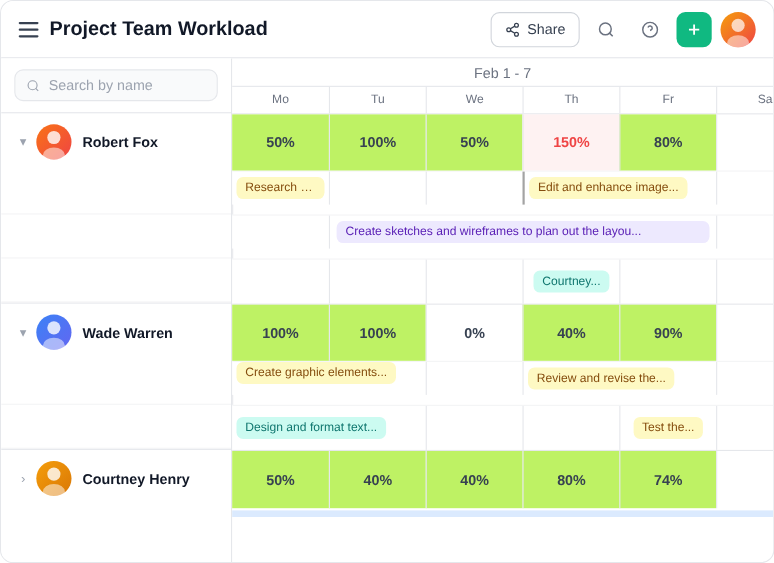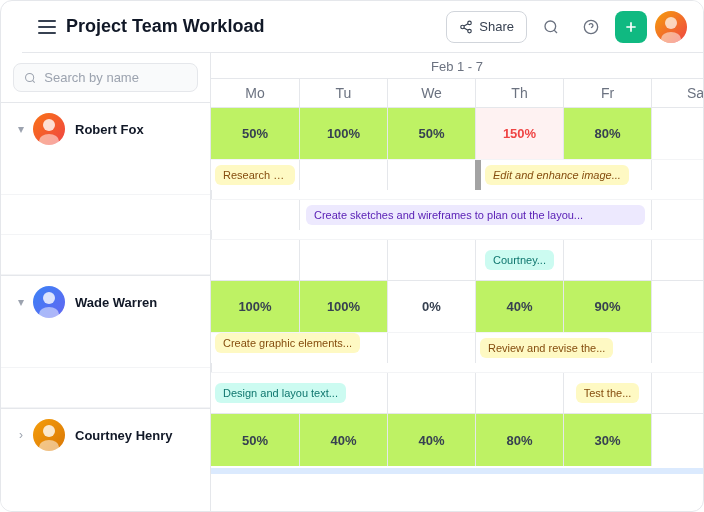--- a/index.html
+++ b/index.html
@@ -1,21 +1,21 @@
 <!DOCTYPE html>
 <html><head>
   <meta charset="utf-8">
   <style>
     * { box-sizing: border-box; margin: 0; padding: 0; }
     body { font-family: -apple-system, BlinkMacSystemFont, 'Segoe UI', sans-serif; background: #fff; width: 704px; height: 512px; overflow: hidden; }
 
     .app-container { width: 704px; height: 512px; display: flex; flex-direction: column; border: 1px solid #e5e7eb; border-radius: 12px; overflow: hidden; }
 
     
-    .header { display: flex; align-items: center; justify-content: space-between; padding: 0 16px; height: 52px; border-bottom: 1px solid #e5e7eb; background: #fff; flex-shrink: 0; margin-left: 21px; }
+    .header { display: flex; align-items: center; justify-content: space-between; padding: 0 16px; height: 52px; border-bottom: 1px solid #e5e7eb; background: #fff; flex-shrink: 0; }
     .header-left { display: flex; align-items: center; gap: 10px; }
     .hamburger-icon { display: flex; flex-direction: column; gap: 4px; cursor: pointer; }
     .hamburger-icon span { display: block; width: 18px; height: 2px; background: #374151; border-radius: 1px; }
     .header-title { font-size: 18px; font-weight: 700; color: #111827; }
     .header-right { display: flex; gap: 8px; padding-left: 40px; }
     .share-btn { display: flex; align-items: center; gap: 6px; background: #fff; border: 1px solid #d1d5db; border-radius: 8px; padding: 6px 12px; font-size: 13px; color: #374151; cursor: pointer; font-weight: 500; }
     .icon-btn { width: 32px; height: 32px; display: flex; align-items: center; justify-content: center; border-radius: 8px; border: none; background: transparent; cursor: pointer; color: #6b7280; }
     .icon-btn.green { background: #10b981; color: #fff; }
     .avatar { width: 32px; height: 32px; border-radius: 50%; background: linear-gradient(135deg, #f59e0b, #ef4444); }
 
@@ -30,21 +30,21 @@
     .search-input-wrap input::placeholder { color: #9ca3af; }
 
     
     .grid-area { flex: 1; overflow: hidden; display: flex; flex-direction: column; }
 
     
     .date-range-header { text-align: center; padding: 6px 0 4px; font-size: 13px; color: #6b7280; border-bottom: 1px solid #e5e7eb; font-weight: 500; }
 
     
     .col-headers { display: grid; grid-template-columns: 88px 88px 88px 88px 88px 88px; border-bottom: 1px solid #e5e7eb; }
-    .col-header { text-align: center; padding: 6px 0; font-size: 14px; color: #6b7280; font-weight: 500; border-left: 1px solid #e5e7eb; }
+    .col-header { text-align: center; padding: 6px 0; font-size: 11px; color: #6b7280; font-weight: 500; border-left: 1px solid #e5e7eb; }
     .col-header:first-child { border-left: none; }
     .chevron { width: 16px; height: 16px; margin-right: 4px; color: #9ca3af; font-size: 12px; display: flex; align-items: center; justify-content: center; cursor: pointer; }
     .person-name { font-size: 13px; font-weight: 600; color: #111827; }
 
     
     .grid-person-row { display: grid; grid-template-columns: 88px 88px 88px 88px 88px 88px; height: 52px; border-bottom: 1px solid #f3f4f6; }
     .grid-cell { display: flex; align-items: center; justify-content: center; border-left: 1px solid #e5e7eb; font-size: 13px; font-weight: 600; color: #374151; }
     .grid-cell:first-child { border-left: none; }
     .grid-cell.overloaded { color: #ef4444; background: #fef2f2; }
     .grid-cell.highlighted { background: #bef264; }
@@ -200,21 +200,21 @@
           <div class="grid-cell highlighted">80%</div>
           <div class="grid-cell"></div>
         </div>
 
         <div style="display:grid; grid-template-columns: 88px 88px 88px 88px 88px 88px; height:40px; border-bottom: 1px solid #f3f4f6;">
           <div style="border-left:none; display:flex; align-items:center; padding:0 4px; grid-column:1/2;">
             <div class="task-pill yellow">Research target audienc...</div>
           </div>
           <div style="border-left:1px solid #e5e7eb;"></div>
           <div style="border-left:1px solid #e5e7eb;"></div>
-          <div style="border-left:6px solid #a3a3a3; display:flex; align-items:center; padding:0 4px; grid-column:4/6;font-style:italic;">
+          <div style="border-left:2px solid #a3a3a3; display:flex; align-items:center; padding:0 4px; grid-column:4/6;">
             <div class="task-pill yellow">Edit and enhance image...</div>
           </div>
           <div style="border-left:1px solid #e5e7eb;"></div>
           <div style="border-left:1px solid #e5e7eb;"></div>
         </div>
 
         <div style="display:grid; grid-template-columns: 88px 88px 88px 88px 88px 88px; height:40px; border-bottom: 1px solid #f3f4f6;">
           <div style="border-left:none;"></div>
           <div style="border-left:1px solid #e5e7eb; display:flex; align-items:center; padding: 0 6px; grid-column:2/6;">
             <div class="task-pill purple" style="width:100%; overflow:hidden; text-overflow:ellipsis;">Create sketches and wireframes to plan out the layou...</div>
@@ -253,39 +253,39 @@
           <div style="border-left:1px solid #e5e7eb;"></div>
           <div style="border-left:1px solid #e5e7eb; display:flex; align-items:center; padding:0 4px; grid-column:4/6;">
             <div class="task-pill yellow">Review and revise the...</div>
           </div>
           <div style="border-left:1px solid #e5e7eb;"></div>
           <div style="border-left:1px solid #e5e7eb;"></div>
         </div>
 
         <div style="display:grid; grid-template-columns: 88px 88px 88px 88px 88px 88px; height:40px;">
           <div style="border-left:none; display:flex; align-items:center; padding:0 4px; grid-column:1/3;">
-            <div class="task-pill teal">Design and layou text...</div>
+            <div class="task-pill teal">Design and format text...</div>
           </div>
           <div style="border-left:1px solid #e5e7eb;"></div>
           <div style="border-left:1px solid #e5e7eb;"></div>
           <div style="border-left:1px solid #e5e7eb; display:flex; align-items:center; justify-content:center; padding:0 4px;">
             <div class="task-pill yellow">Test the...</div>
           </div>
           <div style="border-left:1px solid #e5e7eb;"></div>
         </div>
       </div>
 
       <div class="grid-section" style="border-bottom:none;">
 
         <div class="grid-person-row" style="border-bottom:none;">
           <div class="grid-cell highlighted">50%</div>
           <div class="grid-cell highlighted">40%</div>
           <div class="grid-cell highlighted">40%</div>
           <div class="grid-cell highlighted">80%</div>
-          <div class="grid-cell highlighted">30%</div>
+          <div class="grid-cell highlighted">74%</div>
           <div class="grid-cell"></div>
         </div>
 
         <div style="height:6px; background: #dbeafe; margin-top:2px;"></div>
       </div>
 
     </div>
   </div>
 </div>
 

